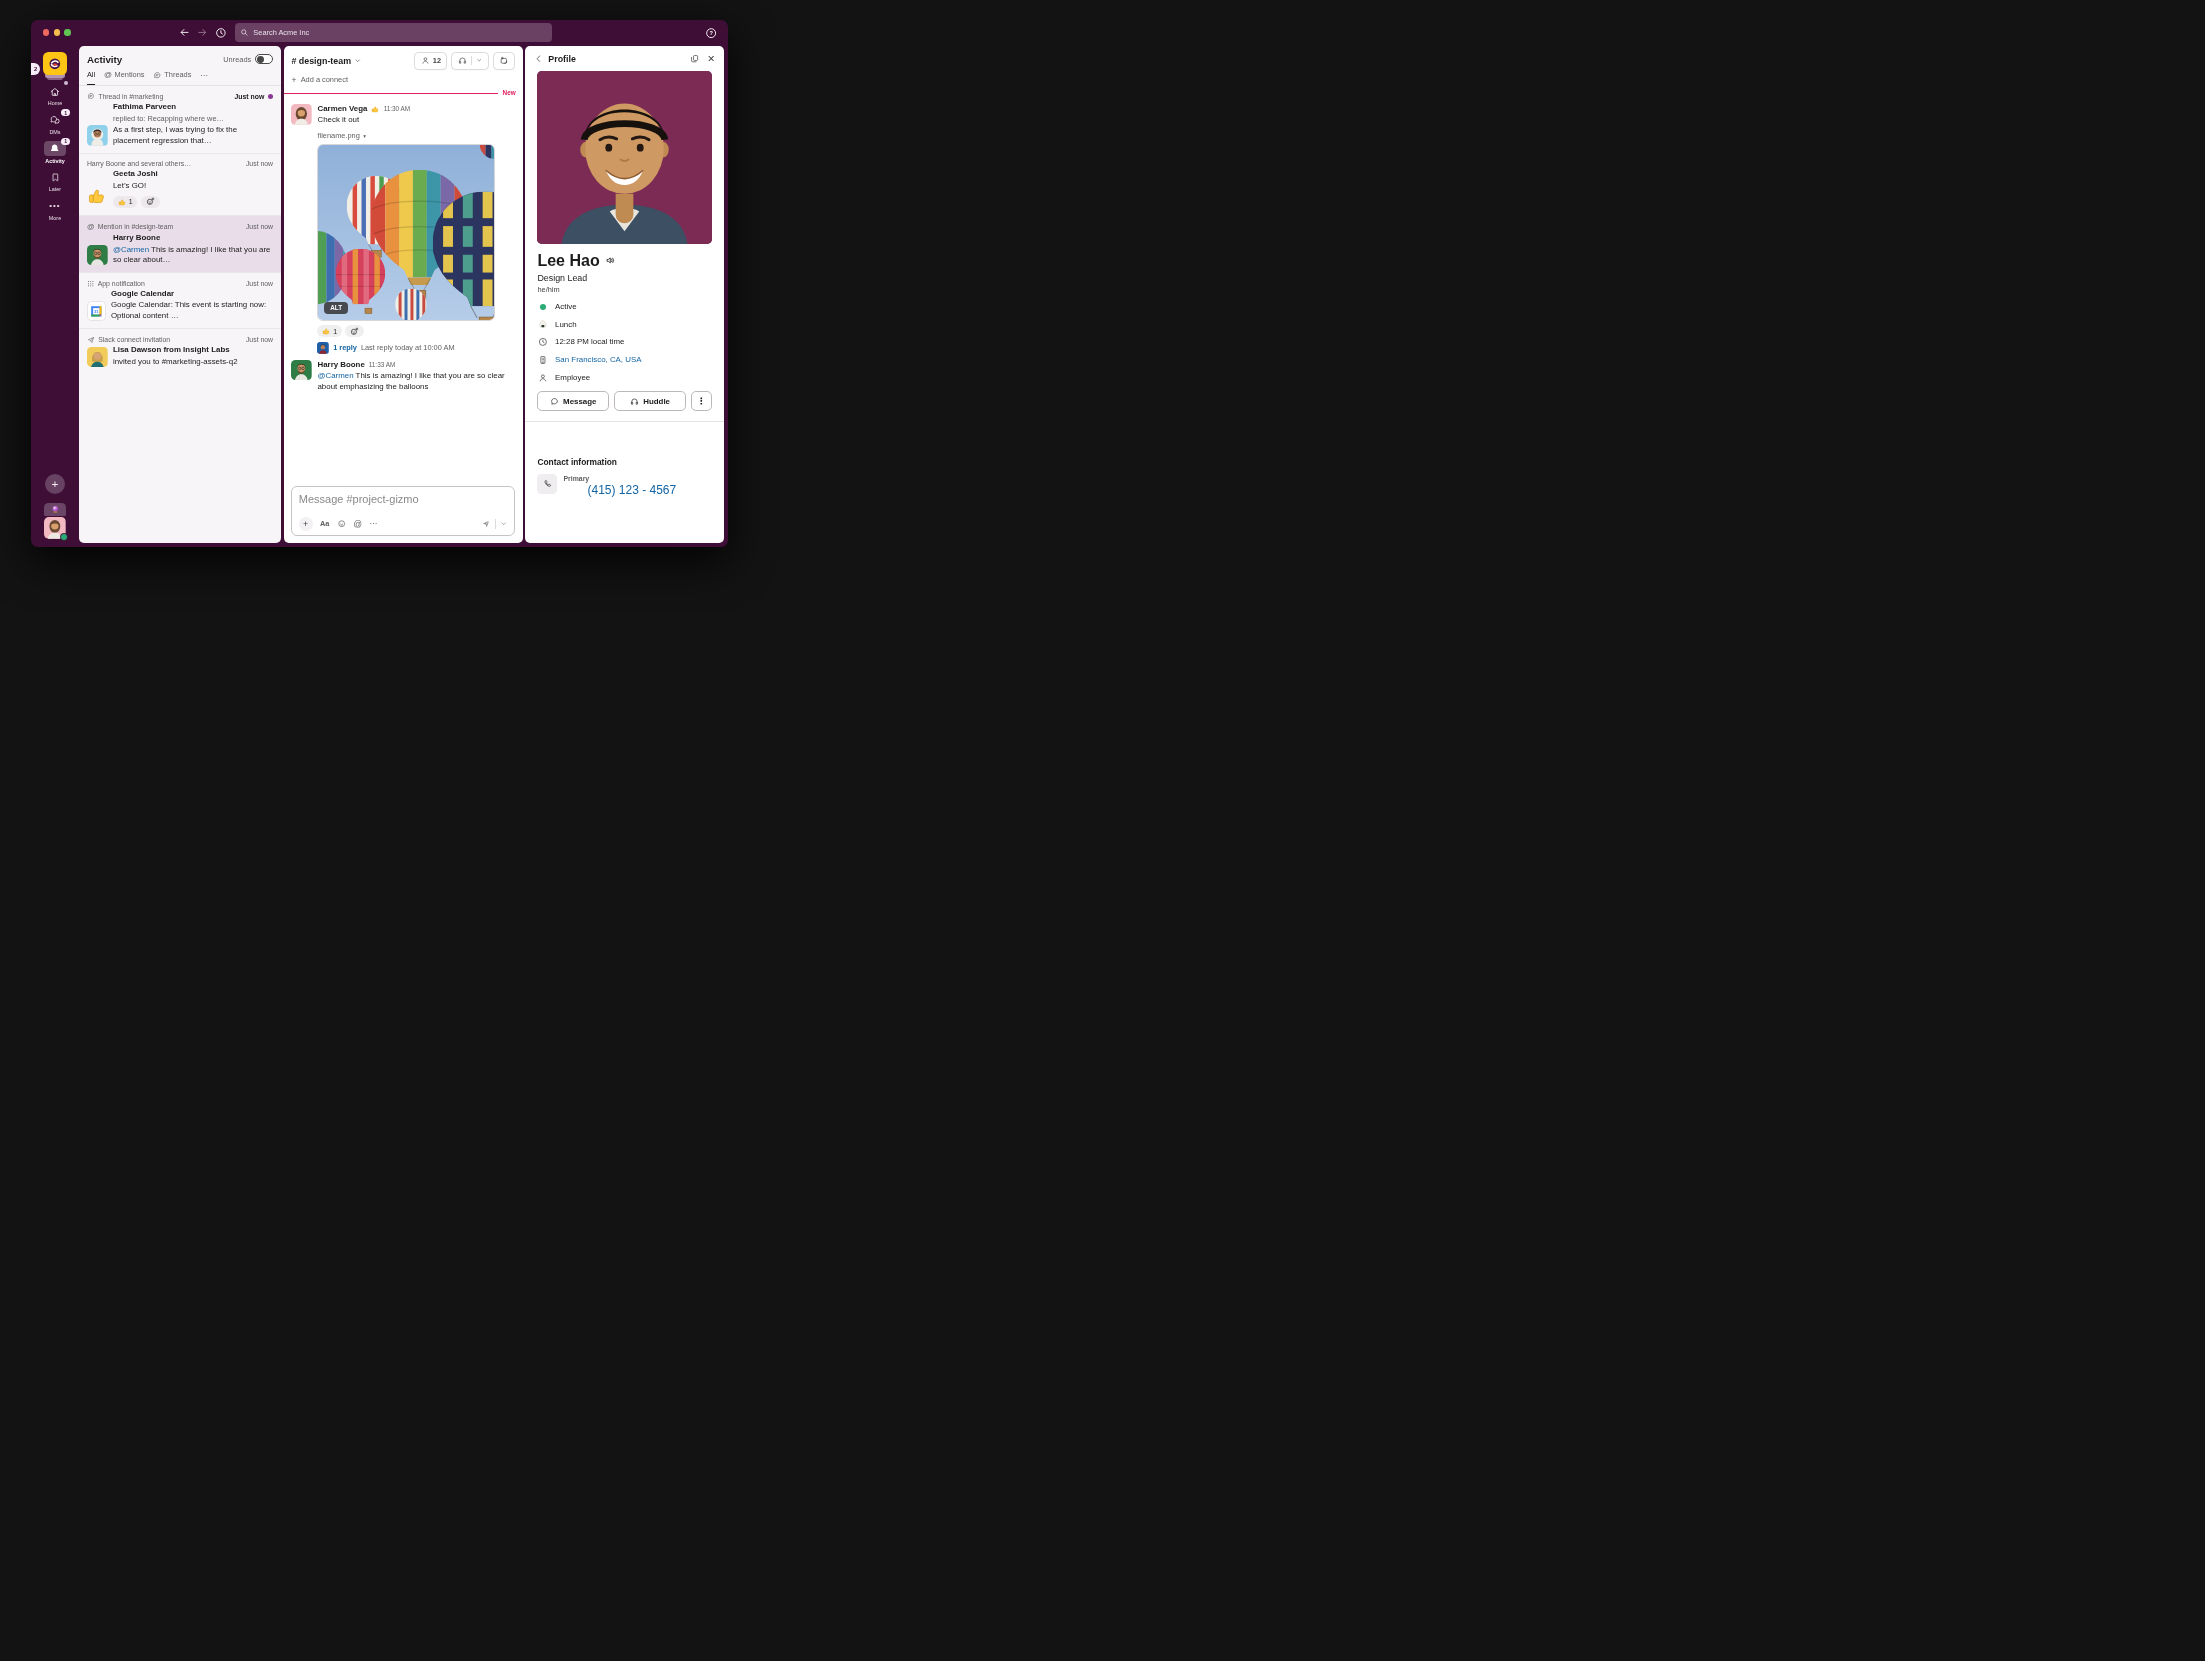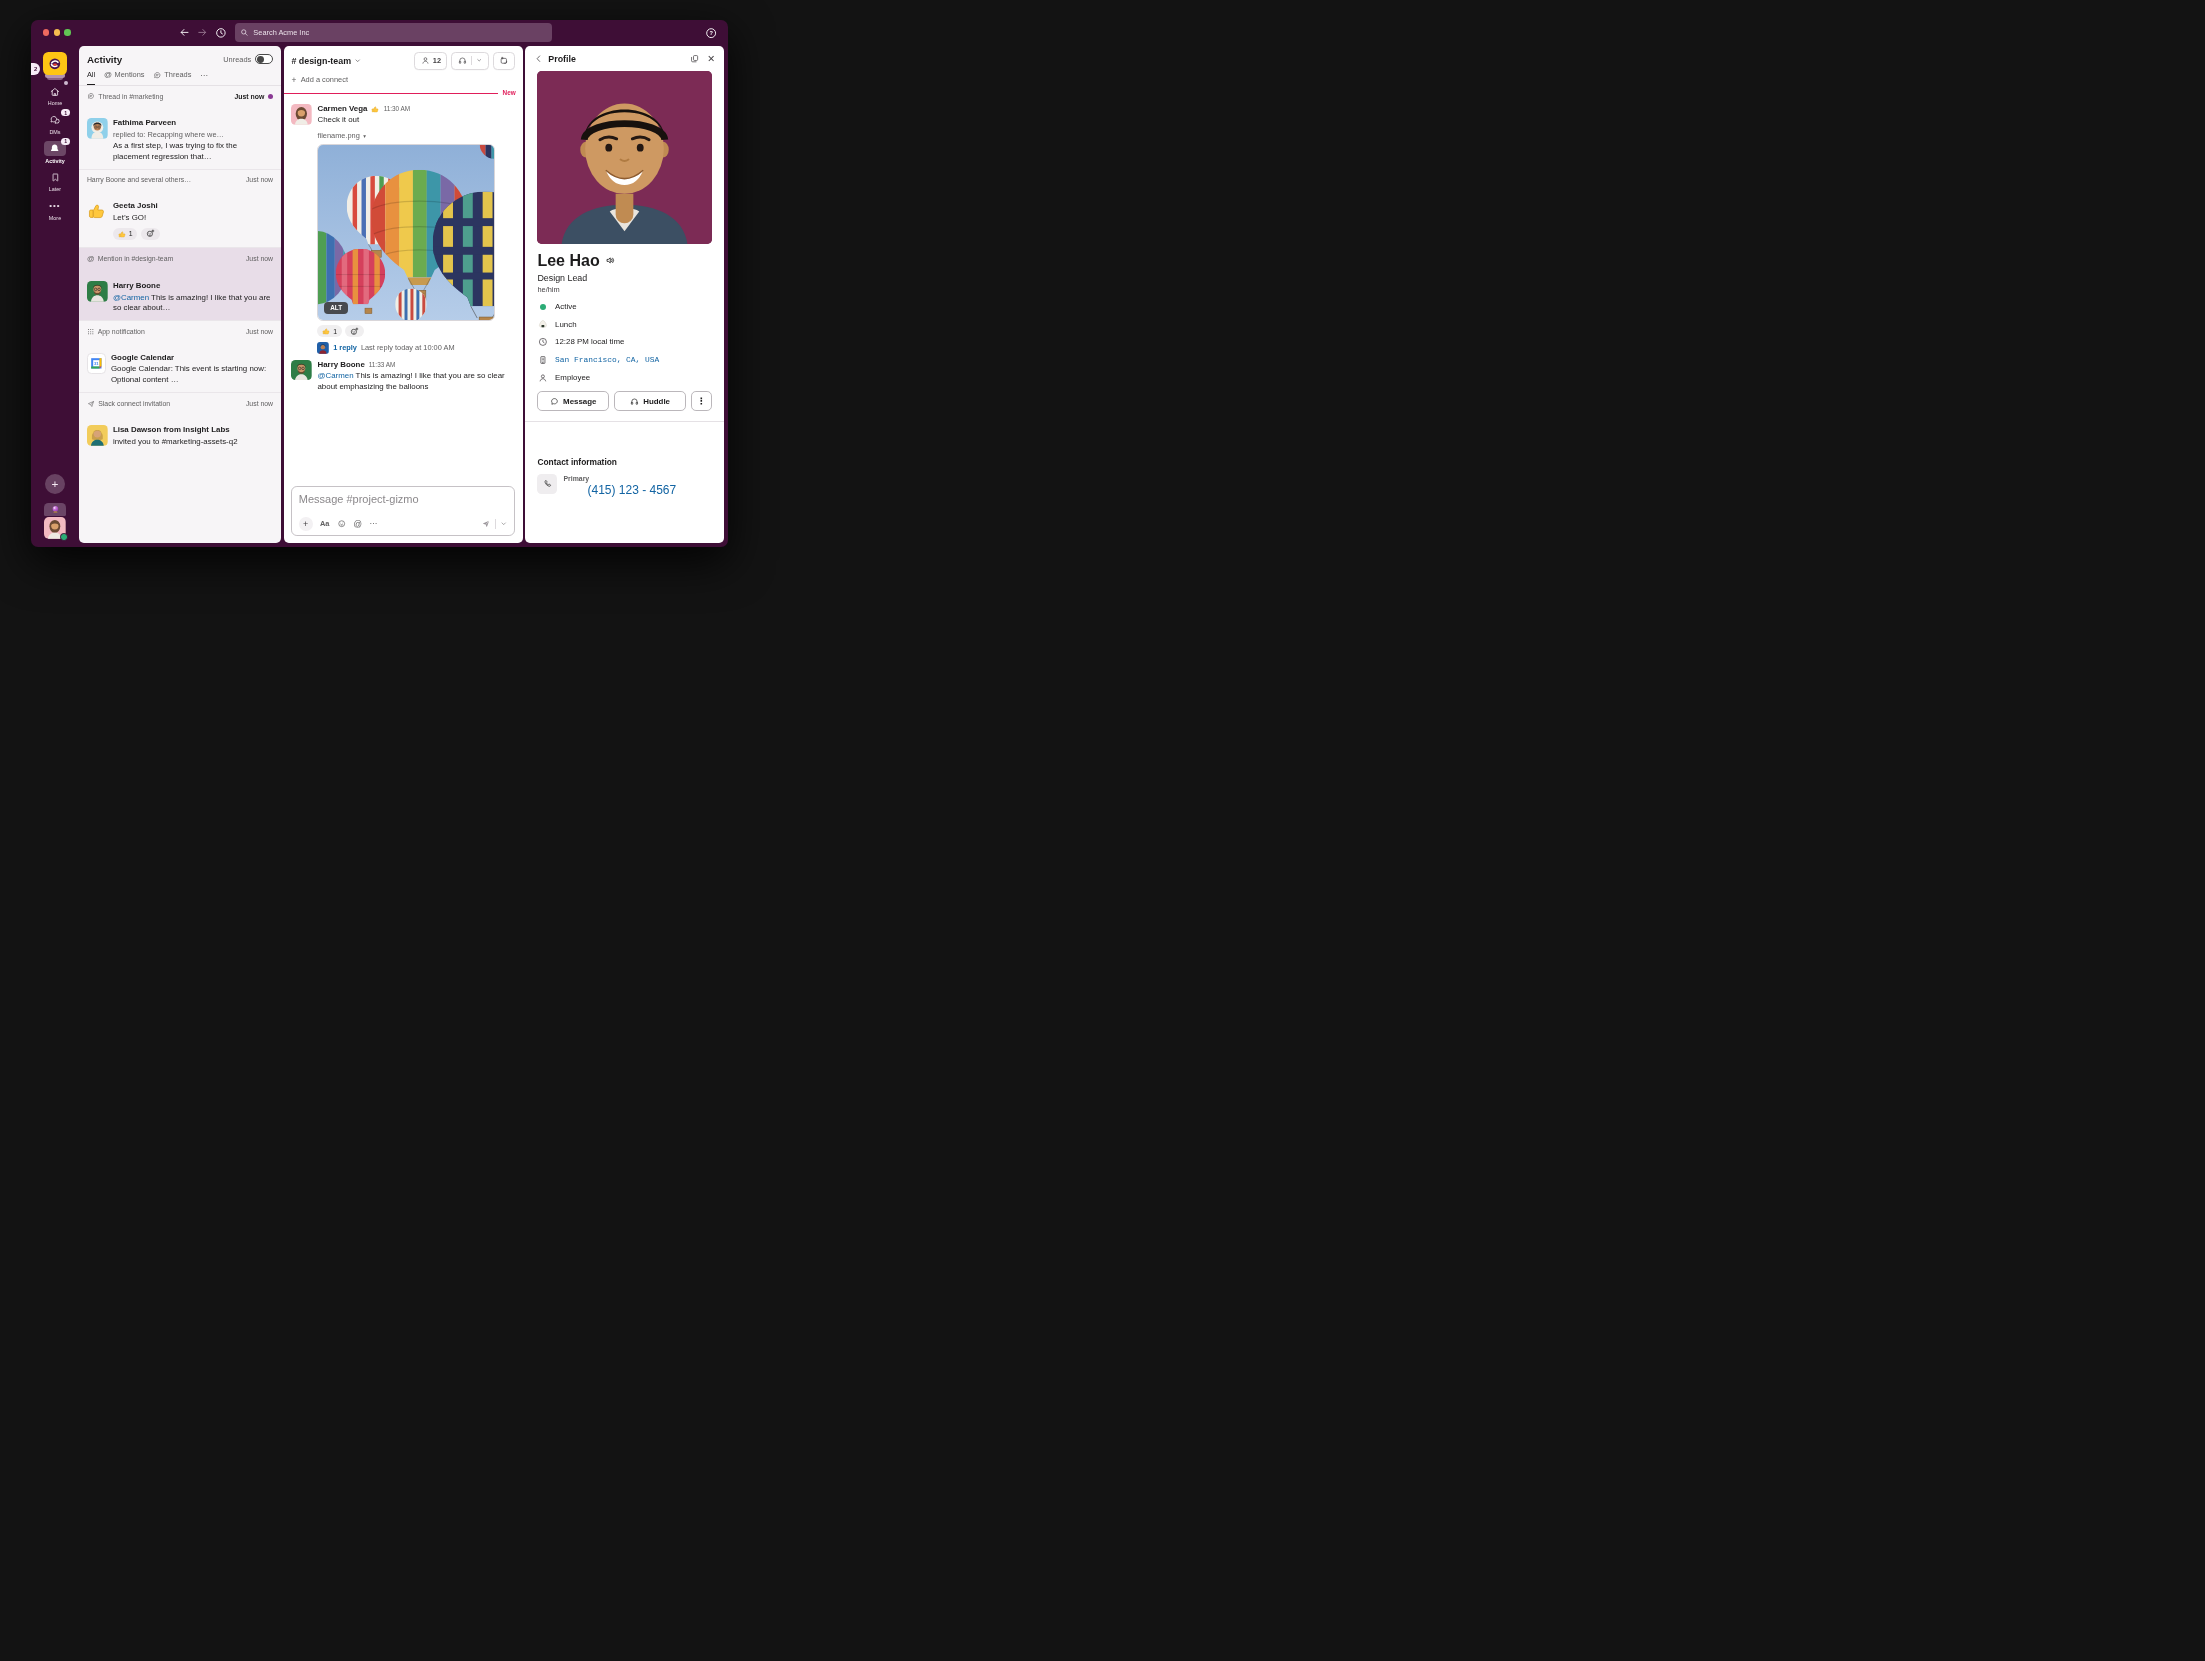--- a/index.html
+++ b/index.html
@@ -57,21 +57,21 @@
   .act-tabs { display:flex; align-items:flex-end; gap:8.9px; padding:1px 7.9px 0; border-bottom:0.5px solid #E5E1E5; color:#616061; font-size:7.4px; }
   .tab { display:flex; align-items:center; gap:2.5px; padding-bottom:4.4px; border-bottom:1.5px solid transparent; cursor:pointer; }
   .tab.active { color:#1D1C1D; font-weight:normal; border-bottom-color:#1D1C1D; }
   .tab-more { padding-bottom:4.4px; font-size:7.9px; color:#616061; cursor:pointer; }
   .act-item { padding:6.4px 7.9px 6.9px; border-bottom:0.5px solid #EAE6EA; cursor:pointer; }
   .act-item.hl { background:#E8DDE8; }
   .act-top { display:flex; align-items:center; gap:3.4px; color:#616061; font-size:6.9px; }
   .act-time { margin-left:auto; }
   .act-time.unread { color:#1D1C1D; font-weight:600; }
   .unread-dot { width:5.4px; height:5.4px; border-radius:50%; background:#8A3A94; }
-  .act-body { display:flex; gap:5.4px; margin-top:18px; }
+  .act-body { display:flex; gap:5.4px; margin-top:2px;align-items:flex-end; }
   .avatar42 { width:20.7px; height:20.7px; border-radius:4.4px; overflow:hidden; flex:none; cursor:pointer; }
   .act-text { min-width:0; font-size:7.9px; color:#1D1C1D; line-height:1.32; }
   .act-name { font-weight:bold; margin-bottom:1px; }
   .act-sub { color:#616061; font-size:7.4px; margin-bottom:2px; }
   .mention { color:#1264A3; }
   .react-row { display:flex; gap:3.4px; margin-top:4.4px; }
   .react-pill { display:flex; align-items:center; gap:2.5px; background:#ECE8EC; border-radius:6.9px; padding:1.5px 4.9px; font-size:6.9px; color:#1D1C1D; cursor:pointer; }
   .p-channel .react-pill { background:#F0EFF0; }
   .thumb16 { width:8.4px; height:8.4px; }
   .gcal-tile { width:20.7px; height:20.7px; background:#fff; border:0.5px solid #E6E3E6; border-radius:4.4px; display:flex; align-items:center; justify-content:center; }
@@ -118,21 +118,21 @@
   .pf-close { font-size:9.4px; cursor:pointer; }
   .pf-photo { width:175px; height:173px; margin:3px auto 0; border-radius:4.9px; overflow:hidden; background:#7C2B55; }
   .pf-name-row { display:flex; align-items:center; gap:4.9px; margin:7.9px 12.3px 0; }
   .pf-name { font-size:16px; font-weight:800; color:#1D1C1D; }
   .pf-role { margin:3px 12.3px 0; font-size:8.9px; color:#1D1C1D; }
   .pf-pron { margin:2.5px 12.3px 0; font-size:7.4px; color:#454245; }
   .pf-fields { margin:7.9px 12.3px 0; display:flex; flex-direction:column; gap:8px; }
   .pf-field { display:flex; align-items:center; gap:6.9px; font-size:7.9px; color:#1D1C1D; }
   .pf-field .fico { width:10.8px; display:flex; justify-content:center; color:#454245; }
   .presence-dot { width:5.9px; height:5.9px; border-radius:50%; background:#2BAC76; }
-  .pf-link { color:#1264A3; cursor:pointer;font-family:Liberation Mono, monospace; }
+  .pf-link { color:#1264A3; cursor:pointer; }
   .pf-btns { display:flex; gap:4.9px; margin:8.9px 12.3px 0; }
   .pf-btn { flex:1; height:19.7px; border:0.5px solid #BBB7BB; border-radius:4.9px; background:#fff; display:flex; align-items:center; justify-content:center; gap:3.9px; font-size:7.9px; font-weight:600; color:#1D1C1D; cursor:pointer; }
   .pf-kebab { flex:none; width:20.7px; font-size:8.9px; }
   .pf-divider { height:0.5px; background:#E5E1E5; margin-top:9.8px; }
   .pf-contact { padding:7.9px 12.3px;margin-top:28px; }
   .pf-contact-h { font-size:8.4px; font-weight:800; color:#1D1C1D; }
   .pf-phone-row { display:flex; gap:6.4px; margin-top:6.9px; }
   .pf-phone-ico { width:19.7px; height:19.7px; background:#EFEDEF; border-radius:4.4px; display:flex; align-items:center; justify-content:center; color:#1D1C1D; }
   .pf-phone-label { font-size:6.9px; color:#616061; font-weight:600; margin-top:0.5px; }
   .pf-phone-num { font-size:12px; color:#1264A3; margin-top:1.5px; cursor:pointer;padding-left:24px; }

